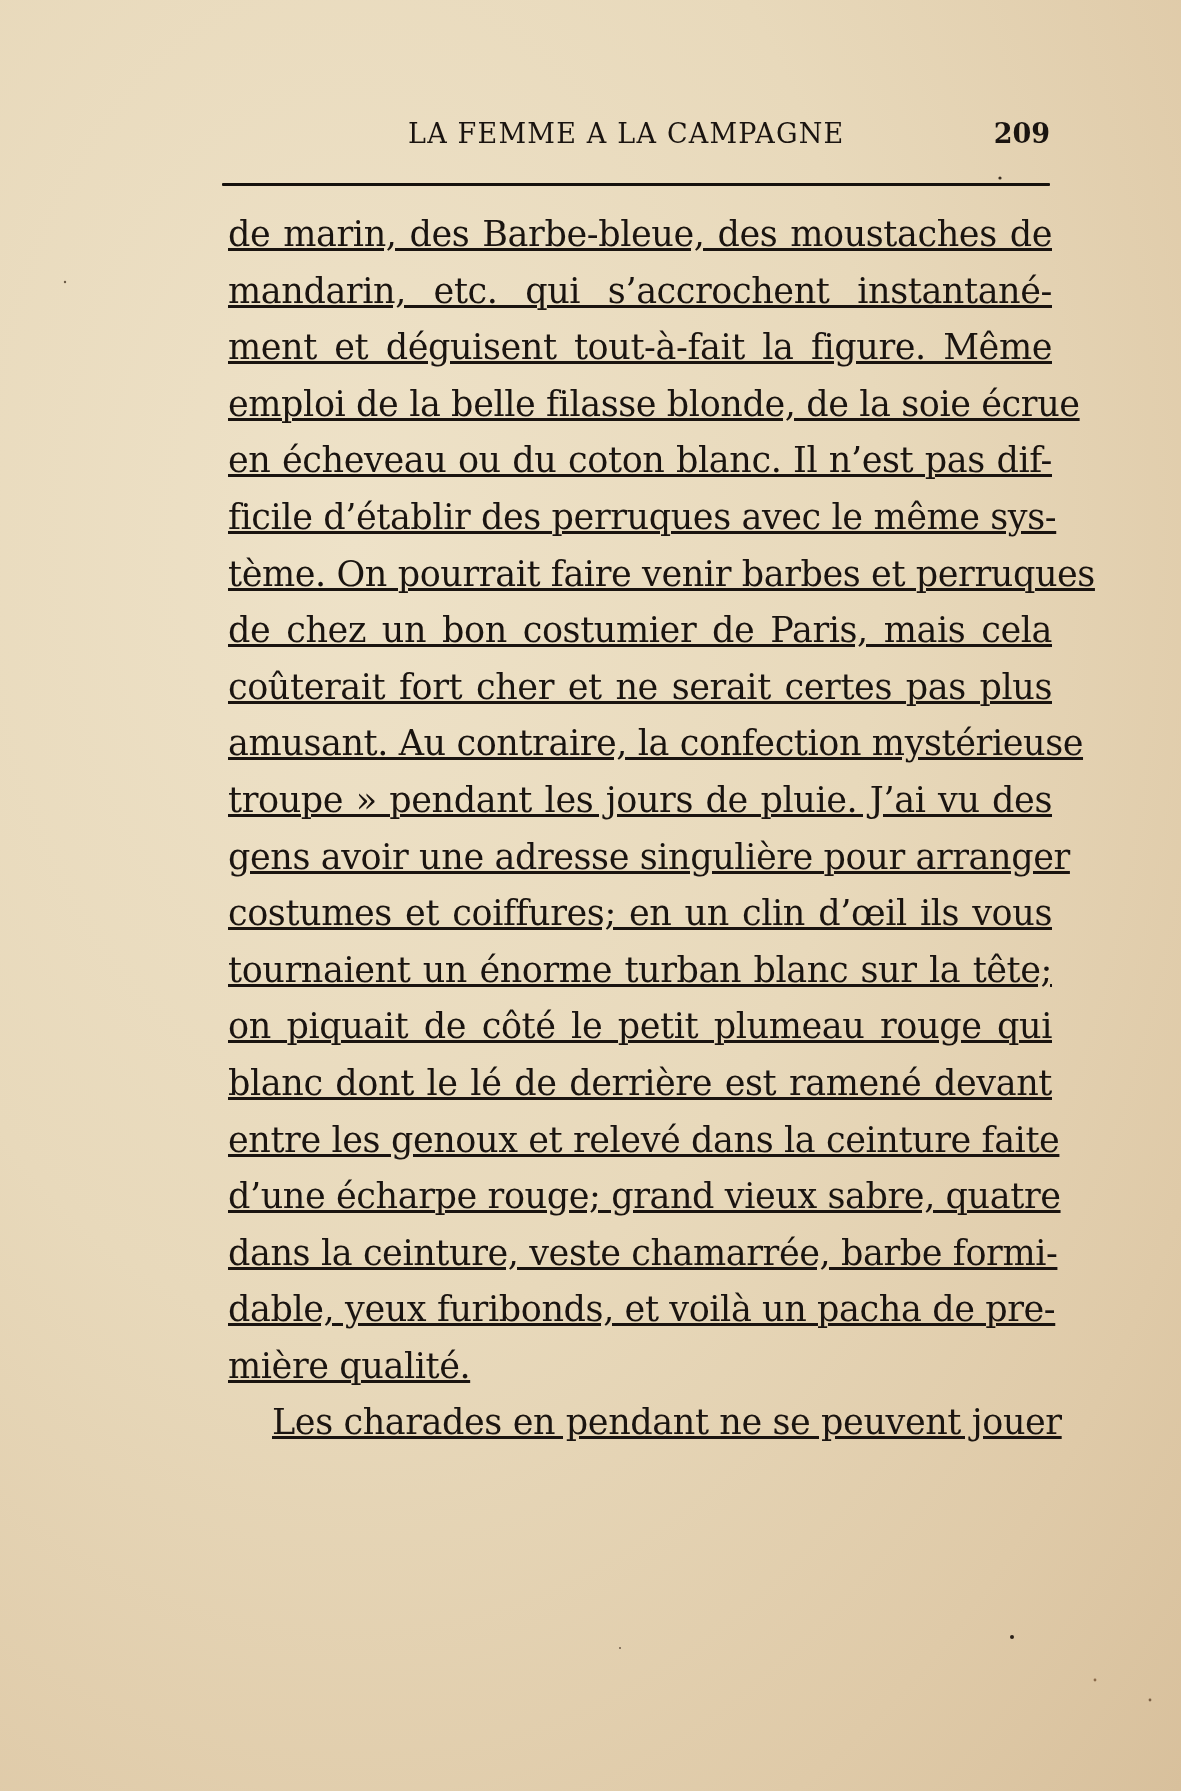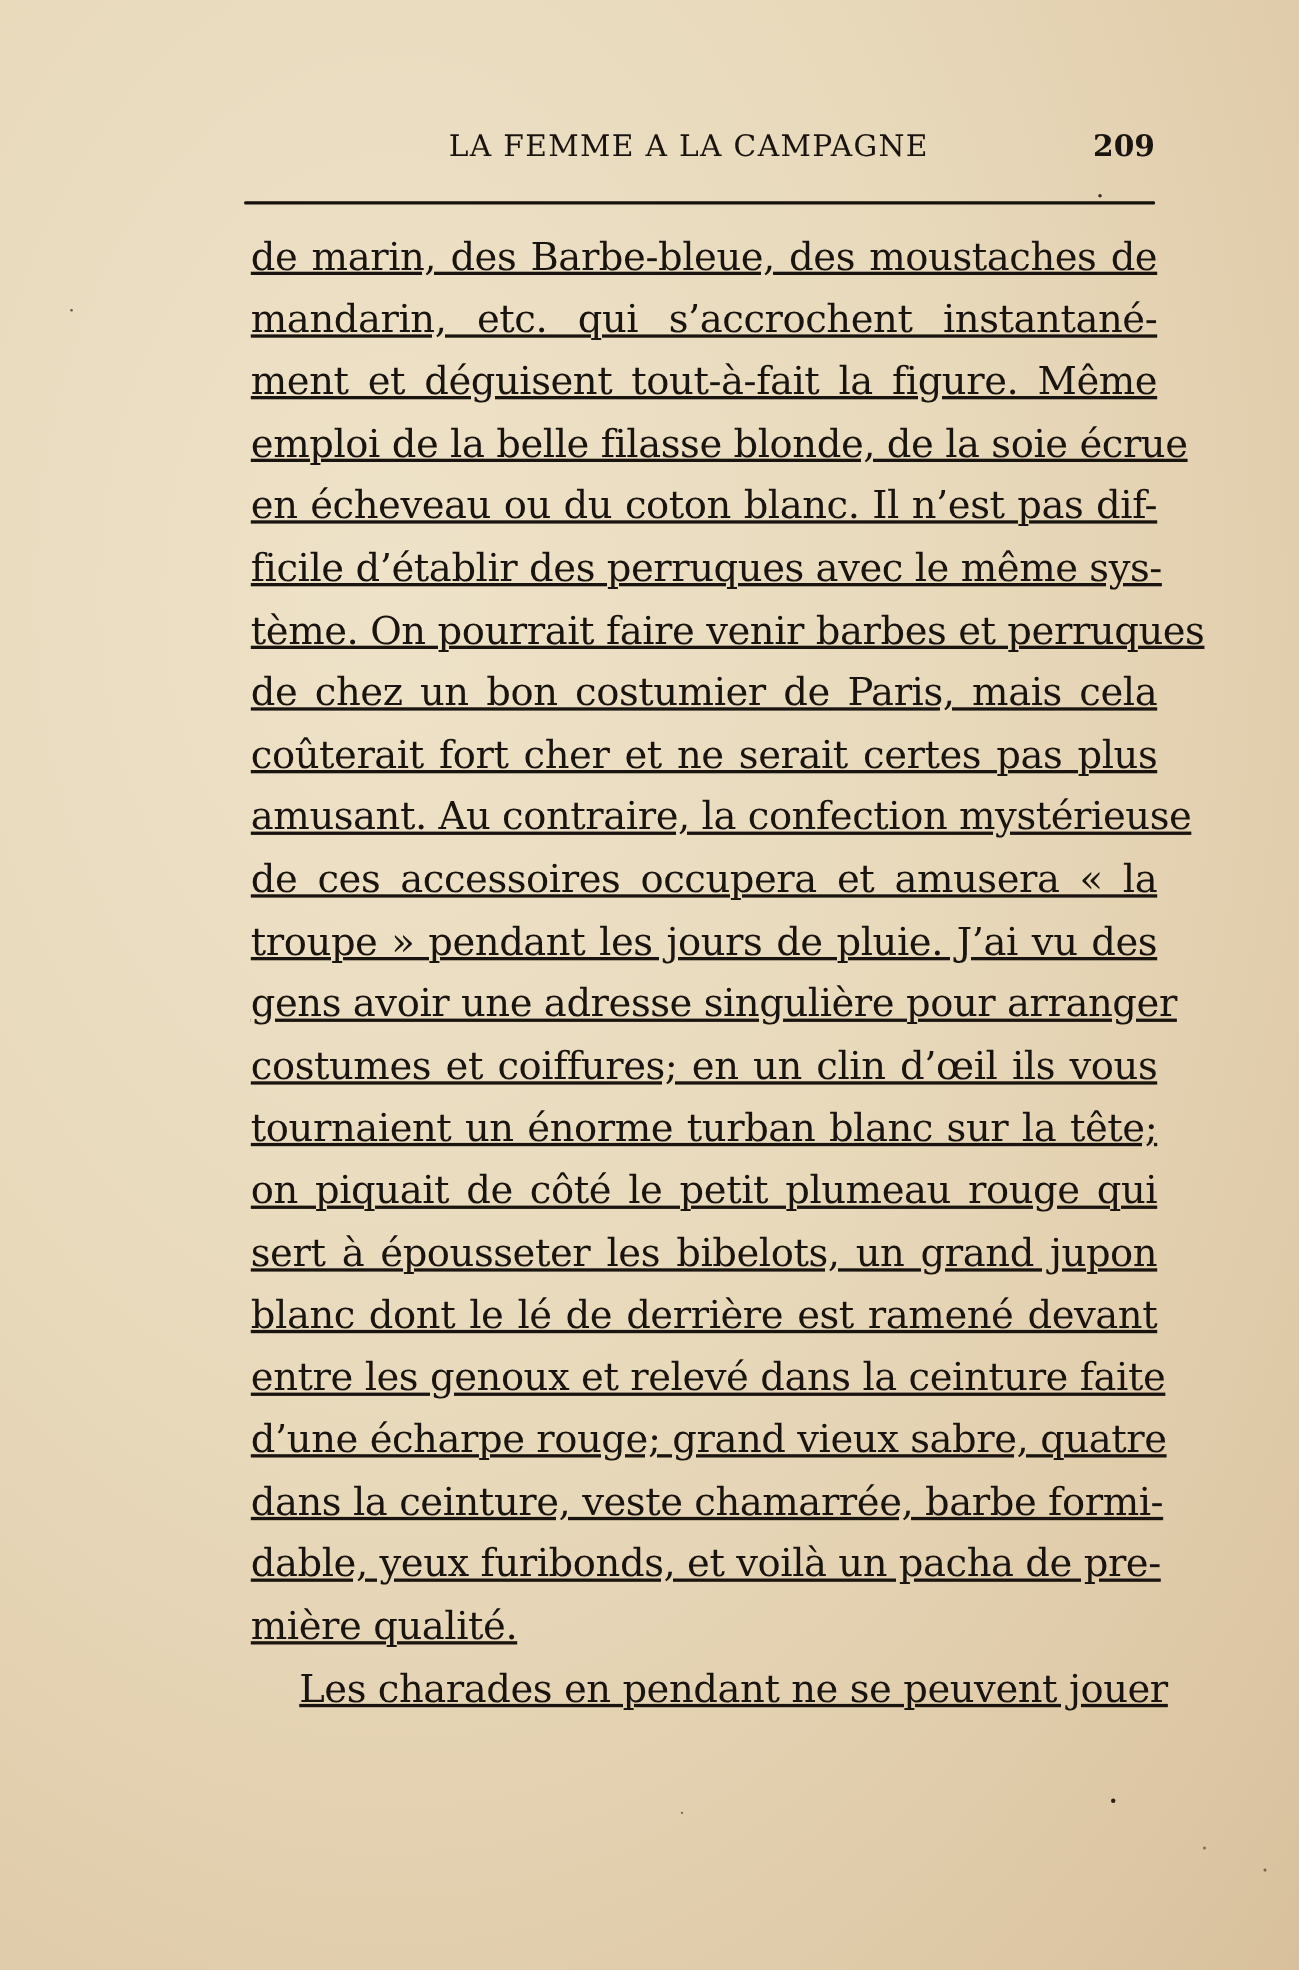--- a/index.html
+++ b/index.html
@@ -58,27 +58,25 @@
     <span class="line">de marin, des Barbe-bleue, des moustaches de</span>
     <span class="line">mandarin,  etc.  qui  s’accrochent  instantané-</span>
     <span class="line">ment  et  déguisent  tout-à-fait  la  figure.  Même</span>
     <span class="line">emploi de la belle filasse blonde, de la soie écrue</span>
     <span class="line">en  écheveau  ou  du  coton  blanc.  Il  n’est pas  dif-</span>
     <span class="line">ficile  d’établir  des  perruques  avec  le  même  sys-</span>
     <span class="line">tème.  On pourrait faire venir barbes et perruques</span>
     <span class="line">de  chez  un  bon  costumier  de  Paris,  mais  cela</span>
     <span class="line">coûterait  fort  cher  et  ne  serait  certes  pas  plus</span>
     <span class="line">amusant.  Au contraire, la confection mystérieuse</span>
-    <span class="line">de  ces  accessoires  occupera  et  amusera  «  la</span>
     <span class="line">troupe  »  pendant les jours  de  pluie.  J’ai  vu  des</span>
     <span class="line">gens avoir une adresse singulière  pour  arranger</span>
     <span class="line">costumes et coiffures;  en  un  clin  d’œil  ils  vous</span>
     <span class="line">tournaient  un  énorme  turban  blanc  sur  la  tête;</span>
     <span class="line">on  piquait  de  côté  le petit  plumeau  rouge  qui</span>
-    <span class="line">sert  à  épousseter  les  bibelots,  un  grand  jupon</span>
     <span class="line">blanc dont le  lé  de  derrière  est  ramené  devant</span>
     <span class="line">entre les genoux et relevé dans la ceinture faite</span>
     <span class="line">d’une écharpe rouge;  grand  vieux  sabre,  quatre</span>
     <span class="line">dans la ceinture,  veste  chamarrée,  barbe  formi-</span>
     <span class="line">dable, yeux furibonds,  et voilà  un pacha de pre-</span>
     <span class="line last">mière  qualité.</span>
     <span class="line indent">Les  charades en  pendant  ne  se  peuvent  jouer</span>
   </div>
 
   <svg class="specks" width="1181" height="1791">

